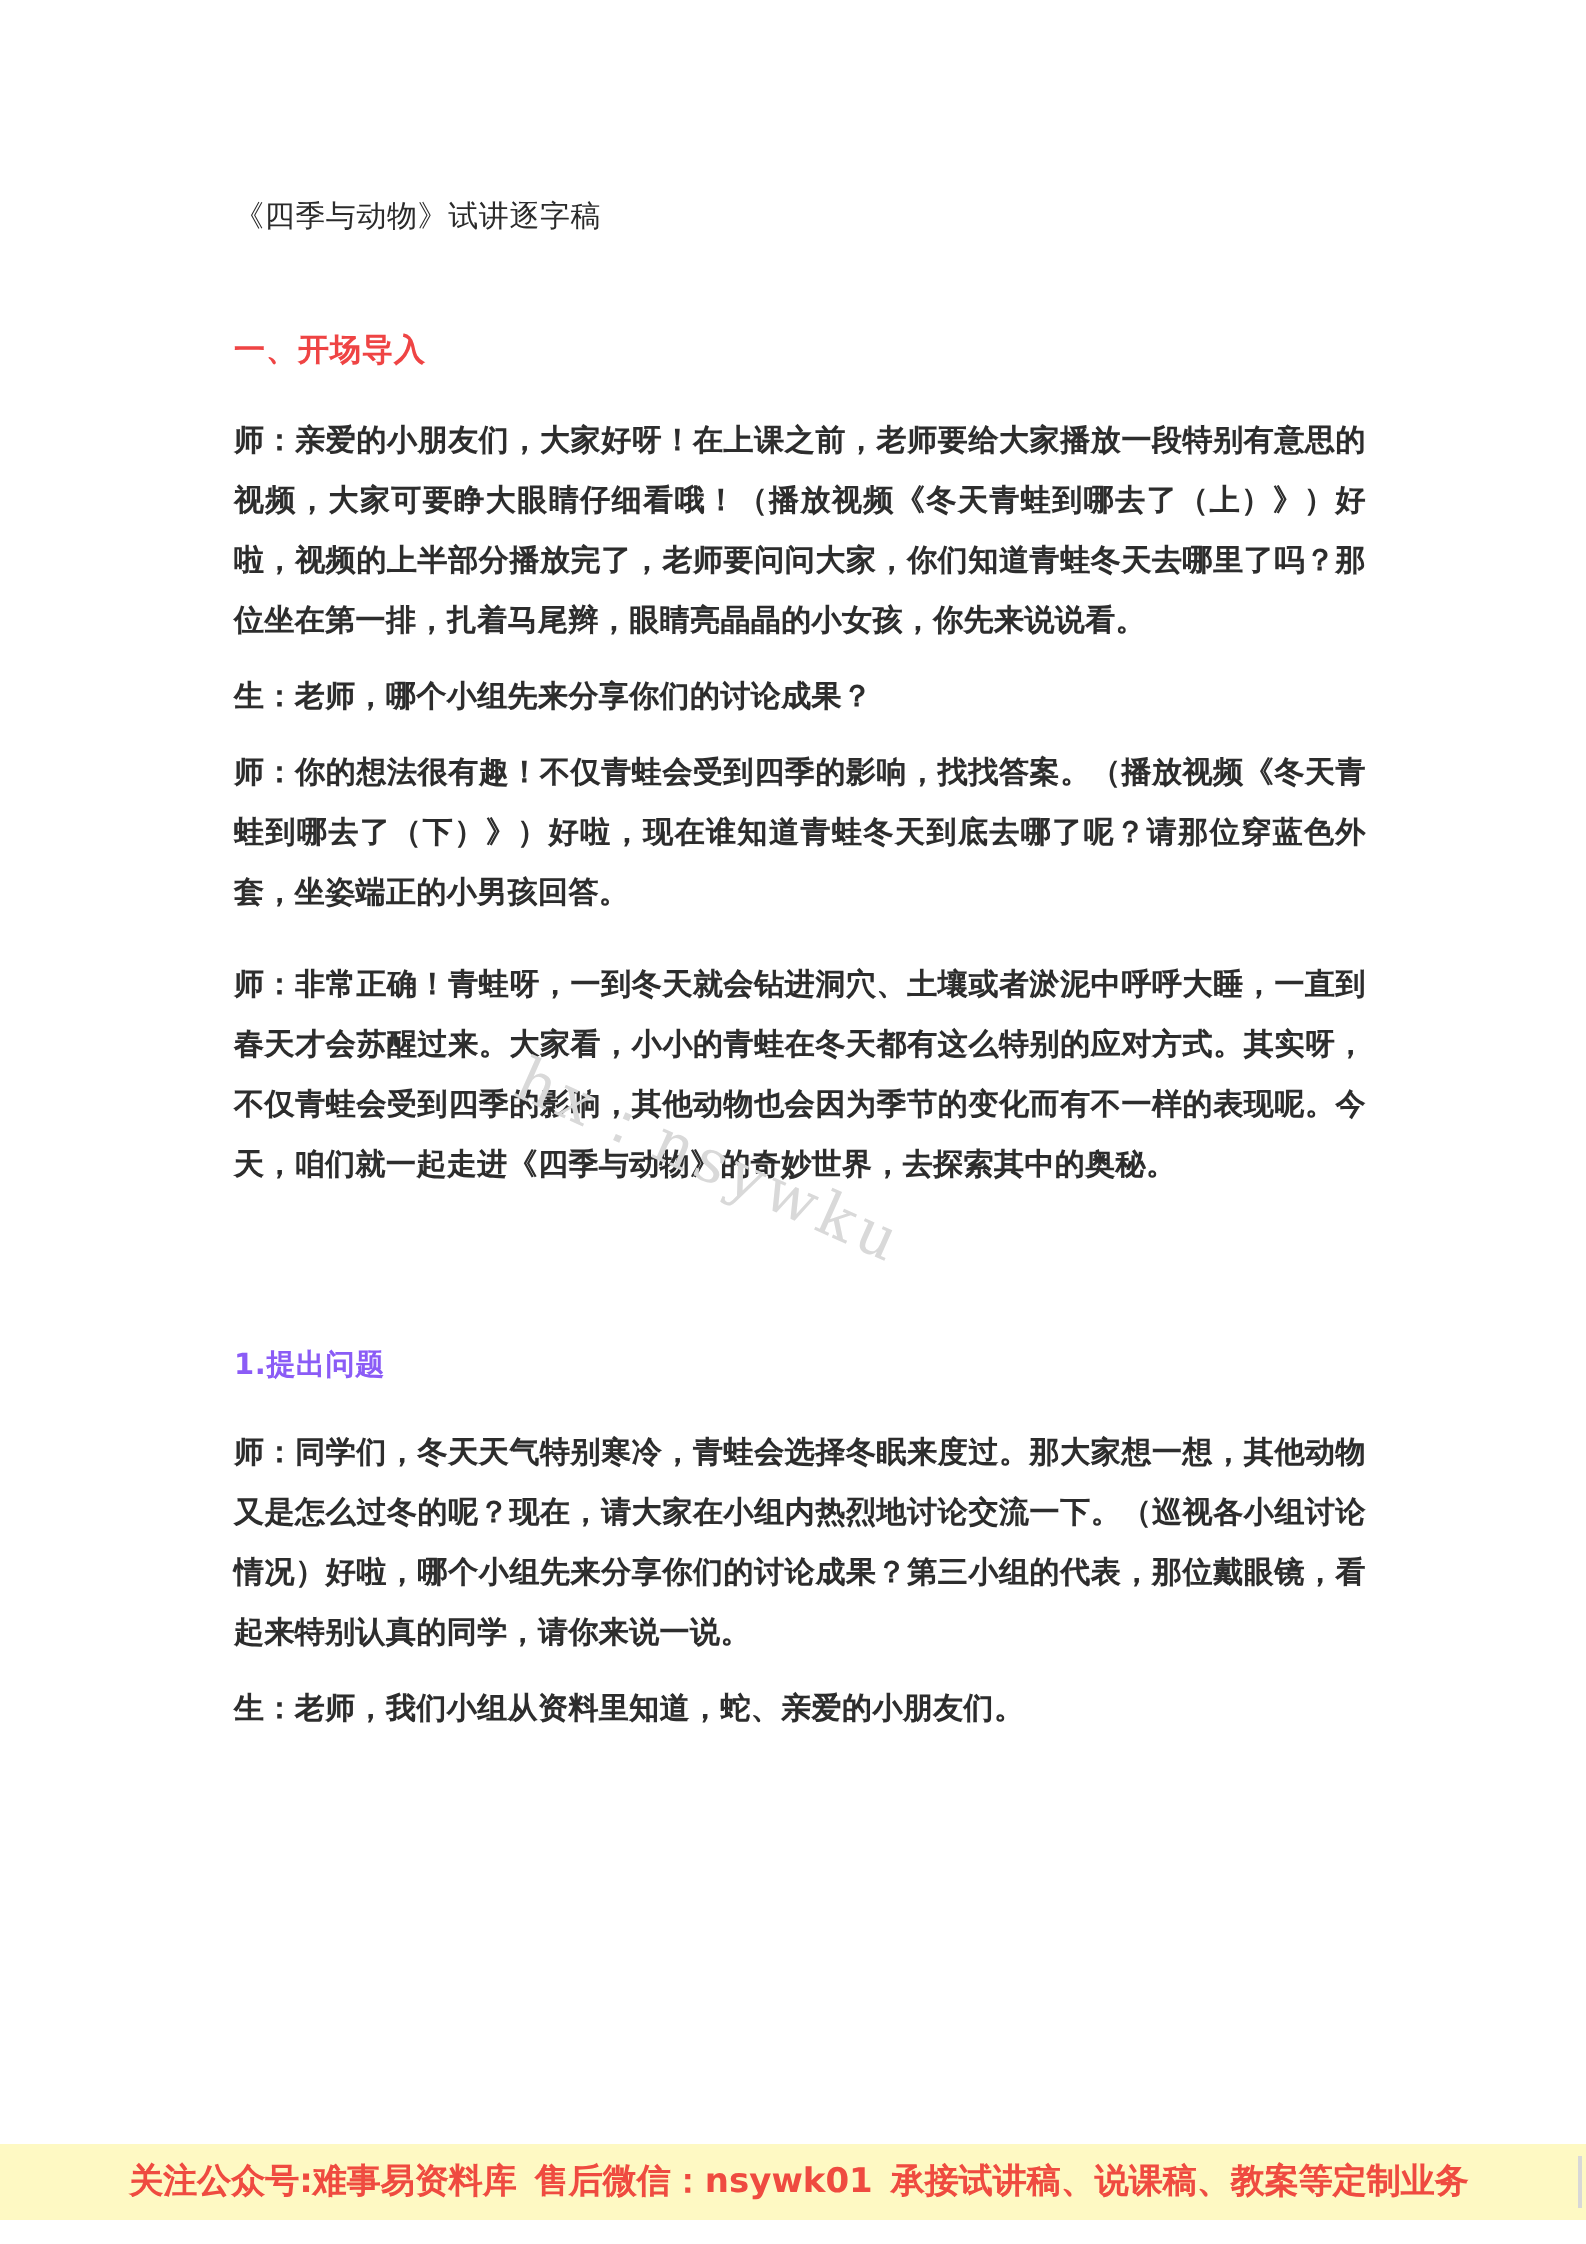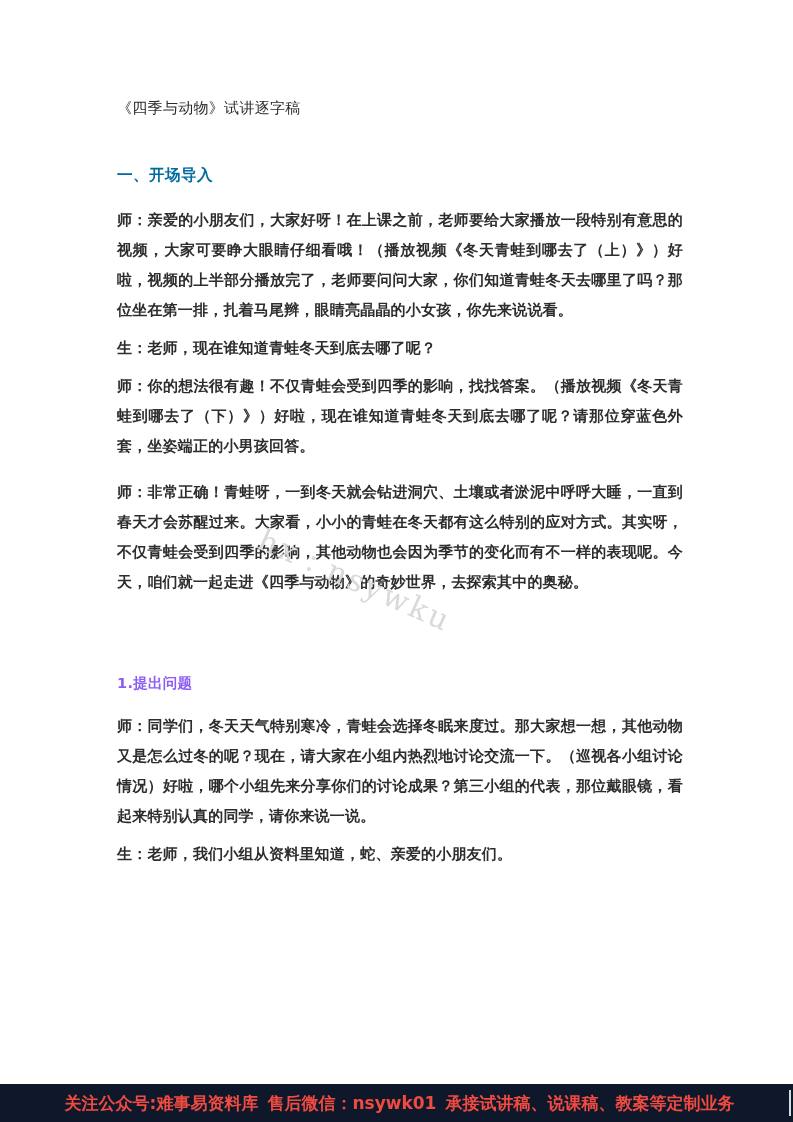--- a/index.html
+++ b/index.html
@@ -39,21 +39,21 @@
     line-height: 1.6;
     letter-spacing: 0.3px;
     margin: 0 0 0 0;
     white-space: nowrap;
   }
 
   .h1 {
     font-family: "DejaVu Sans", "Liberation Sans", sans-serif;
     font-size: 15.5px;
     font-weight: bold;
-    color: #0369a1;
+    color: #ef4444;
     letter-spacing: 0.5px;
     margin: 0;
     line-height: 1.5;
   }
 
   .h2 {
     font-family: "DejaVu Sans", "Liberation Sans", sans-serif;
     font-size: 14.5px;
     font-weight: bold;
     color: #8b5cf6;
@@ -96,27 +96,27 @@
     letter-spacing: 3px;
     white-space: nowrap;
     pointer-events: none;
     user-select: none;
   }
 
   
   .footer {
     position: absolute;
     left: 0;
-    bottom: 0;
+    bottom: 12px;
     width: 793px;
     height: 38px;
     display: flex;
     align-items: center;
     justify-content: center;
-    background: #0f172a;
+    background: #fef9c3;
     box-sizing: border-box;
   }
   .footer-text {
     font-family: "DejaVu Sans", "Liberation Sans", sans-serif;
     font-size: 17px;
     font-weight: bold;
     color: #ef4b40;
     white-space: nowrap;
     letter-spacing: 0px;
     line-height: 1;
@@ -143,21 +143,21 @@
 
     <div class="gap-title-h1"></div>
 
     <div class="h1">一、开场导入</div>
 
     <div class="gap-h1-body"></div>
 
     <p class="para">师：亲爱的小朋友们，大家好呀！在上课之前，老师要给大家播放一段特别有意思的视频，大家可要睁大眼睛仔细看哦！（播放视频《冬天青蛙到哪去了（上）》）好啦，视频的上半部分播放完了，老师要问问大家，你们知道青蛙冬天去哪里了吗？那位坐在第一排，扎着马尾辫，眼睛亮晶晶的小女孩，你先来说说看。</p>
     <div class="gap-para"></div>
 
-    <p class="para">生：老师，现在谁知道青蛙冬天到底去哪了呢？</p>
+    <p class="para">生：老师，哪个小组先来分享你们的讨论成果？</p>
     <div class="gap-para"></div>
 
     <p class="para">师：你的想法很有趣！不仅青蛙会受到四季的影响，找找答案。（播放视频《冬天青蛙到哪去了（下）》）好啦，现在谁知道青蛙冬天到底去哪了呢？请那位穿蓝色外套，坐姿端正的小男孩回答。</p>
     <div class="gap-para"></div>
 
     <div class="gap-para"></div>
 
     <p class="para">师：非常正确！青蛙呀，一到冬天就会钻进洞穴、土壤或者淤泥中呼呼大睡，一直到春天才会苏醒过来。大家看，小小的青蛙在冬天都有这么特别的应对方式。其实呀，不仅青蛙会受到四季的影响，其他动物也会因为季节的变化而有不一样的表现呢。今天，咱们就一起走进《四季与动物》的奇妙世界，去探索其中的奥秘。</p>
 
     <div class="gap-sec"></div>

